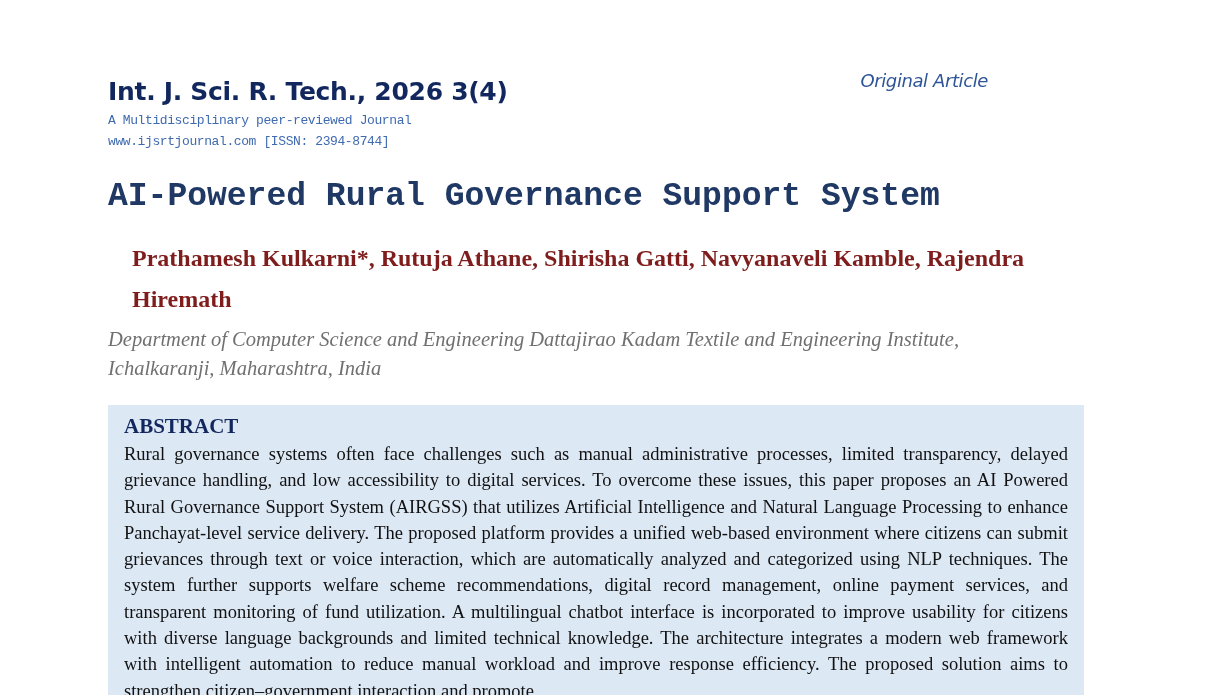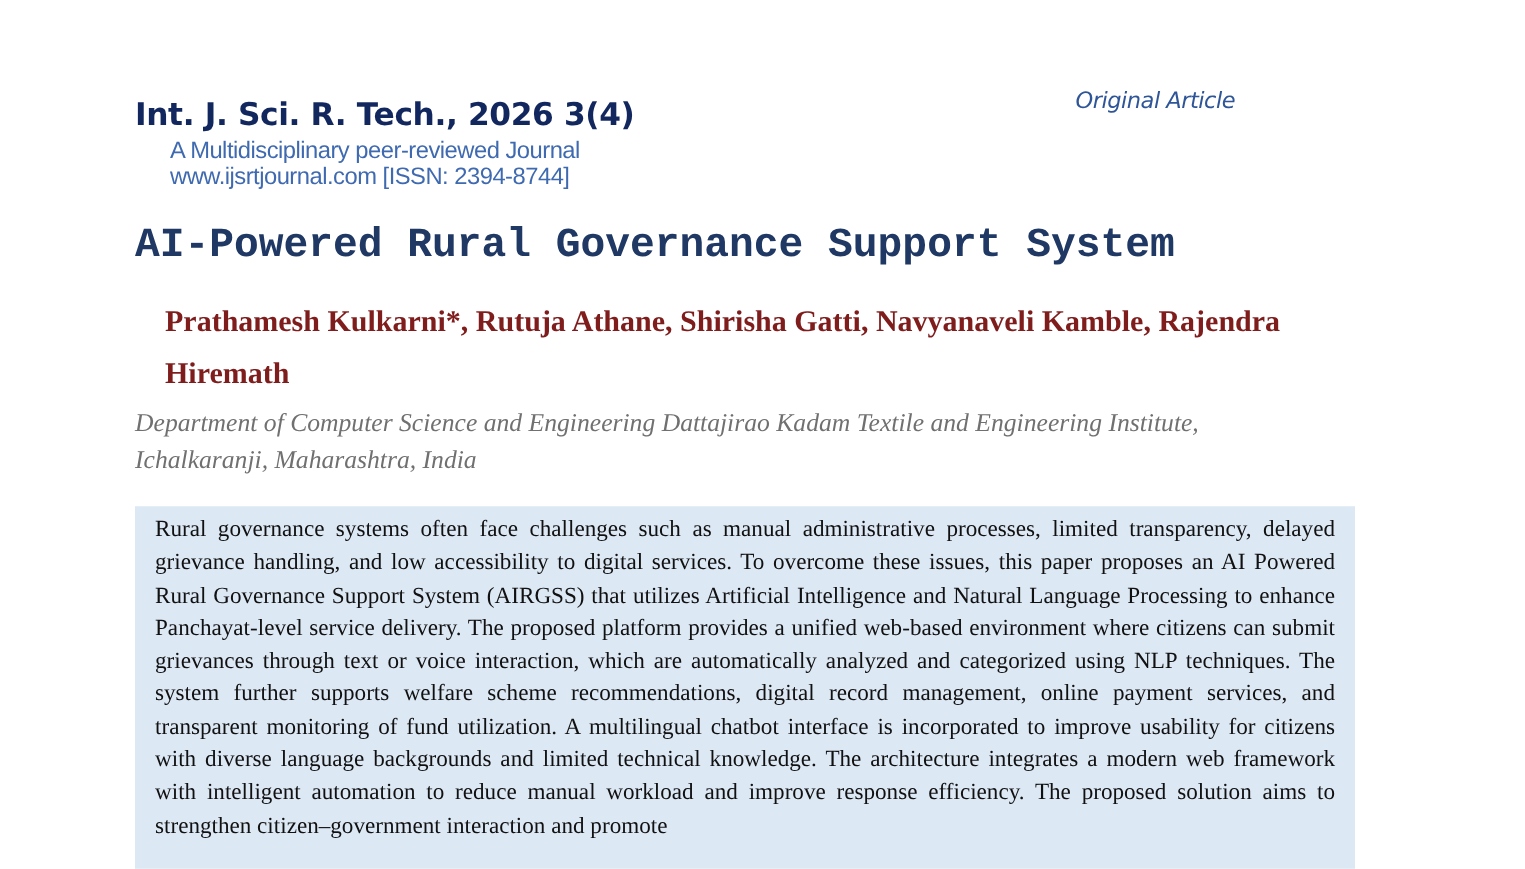--- a/index.html
+++ b/index.html
@@ -28,27 +28,26 @@
     .journal-title {
       font-family: "DejaVu Sans", sans-serif;
       font-weight: bold;
       font-size: 25px;
       color: #12275e;
       letter-spacing: -0.3px;
       line-height: 36px;
       white-space: nowrap;
     }
     .journal-sub {
-      font-family: Liberation Sans, sans-serif;
-      font-size: 19px;
+      font-family: Liberation Mono, monospace;
+      font-size: 13px;
       color: #3f6ab0;
       line-height: 21px;
       white-space: nowrap;
       letter-spacing: -0.4px;
-      margin-left: 28px;
     }
     .article-type {
       position: absolute;
       right: 124px;
       top: 70px;
       font-family: "DejaVu Sans", sans-serif;
       font-style: italic;
       font-size: 18px;
       color: #2e5597;
       letter-spacing: -0.4px;
@@ -128,16 +127,17 @@
 
   <div class="article-type">Original Article</div>
 
   <h1 class="paper-title" style="margin:0;">AI-Powered Rural Governance Support System</h1>
 
   <div class="authors">Prathamesh Kulkarni*, Rutuja Athane, Shirisha Gatti, Navyanaveli Kamble, Rajendra Hiremath</div>
 
   <div class="affiliation">Department of Computer Science and Engineering Dattajirao Kadam Textile and Engineering Institute, Ichalkaranji, Maharashtra, India</div>
 
   <div class="abstract-box">
+    <h2 class="abstract-heading">ABSTRACT</h2>
     <p class="abstract-text">Rural governance systems often face challenges such as manual administrative processes, limited transparency, delayed grievance handling, and low accessibility to digital services. To overcome these issues, this paper proposes an AI Powered Rural Governance Support System (AIRGSS) that utilizes Artificial Intelligence and Natural Language Processing to enhance Panchayat-level service delivery. The proposed platform provides a unified web-based environment where citizens can submit grievances through text or voice interaction, which are automatically analyzed and categorized using NLP techniques. The system further supports welfare scheme recommendations, digital record management, online payment services, and transparent monitoring of fund utilization. A multilingual chatbot interface is incorporated to improve usability for citizens with diverse language backgrounds and limited technical knowledge. The architecture integrates a modern web framework with intelligent automation to reduce manual workload and improve response efficiency. The proposed solution aims to strengthen citizen–government interaction and promote</p>
   </div>
 
 </div>
 
 </body></html>

